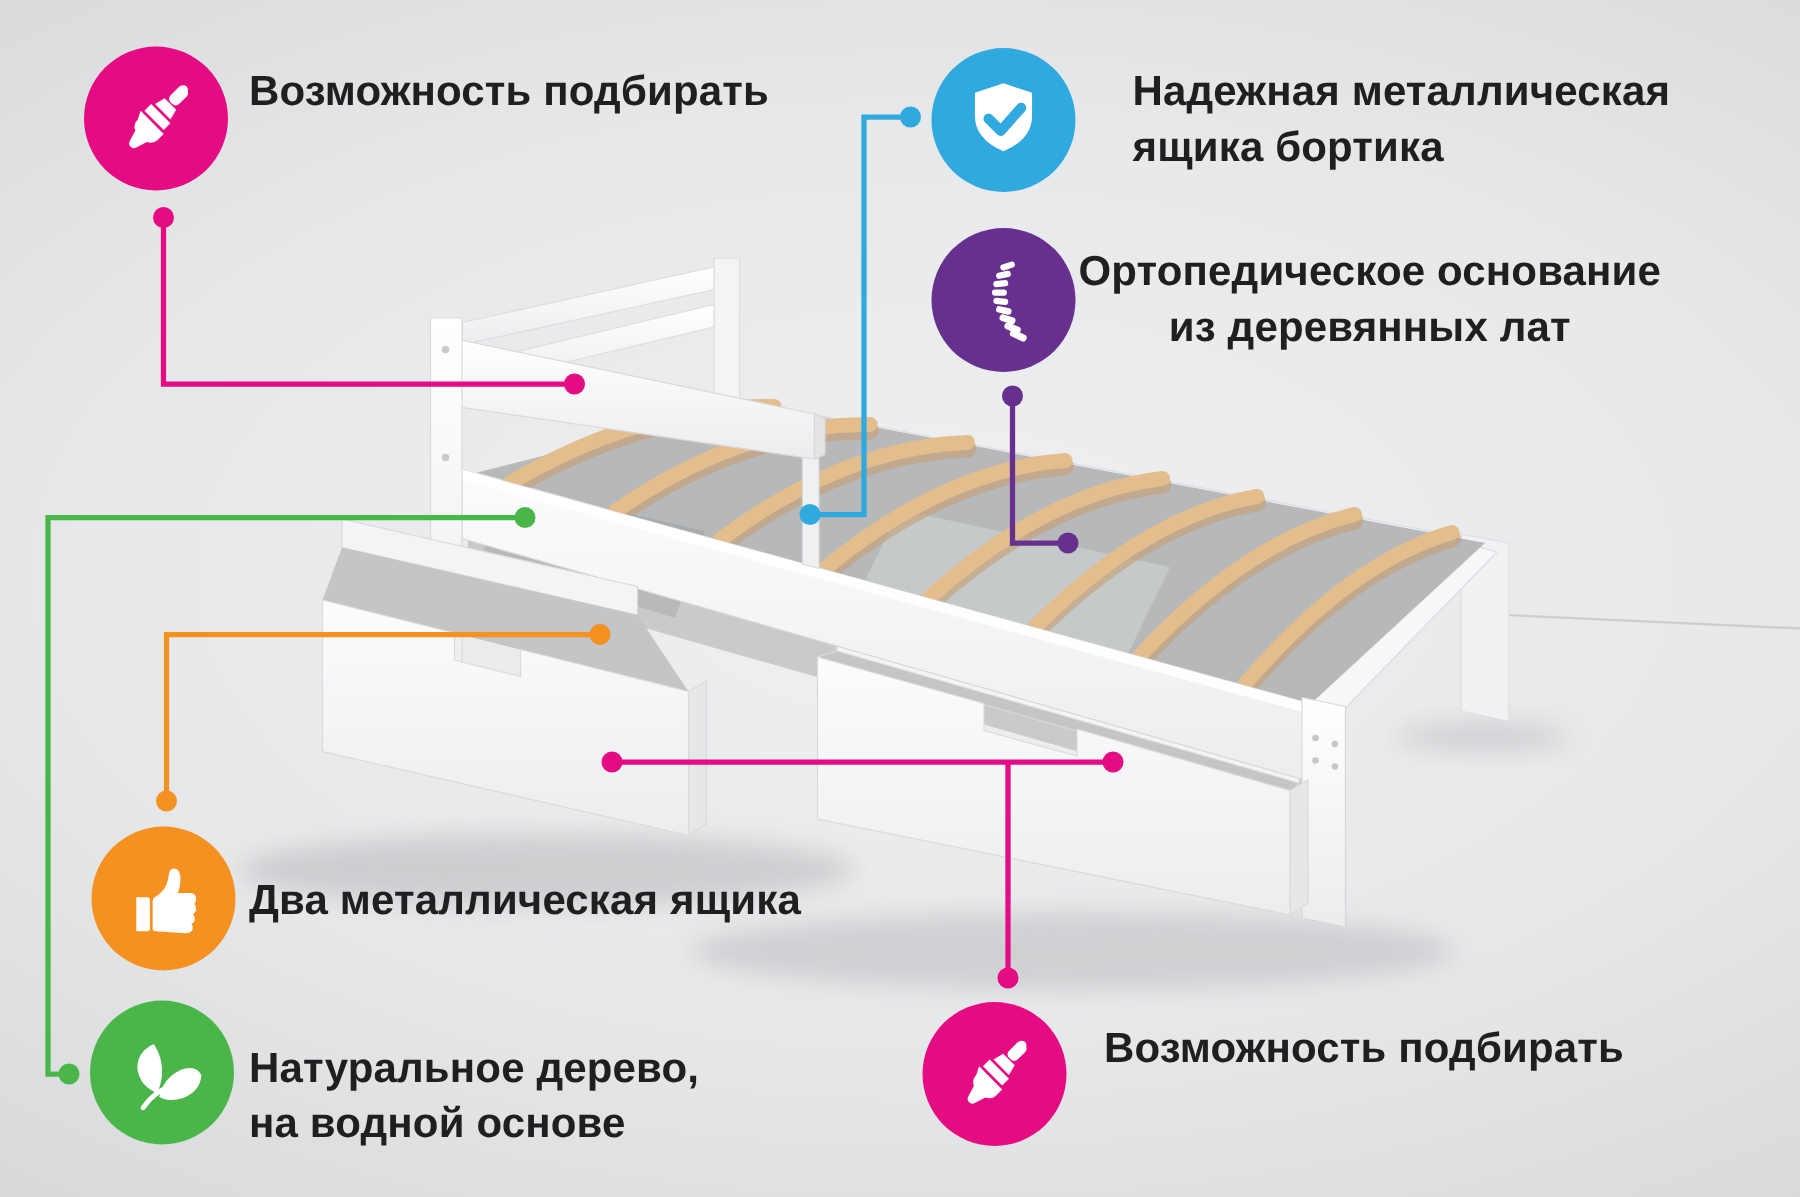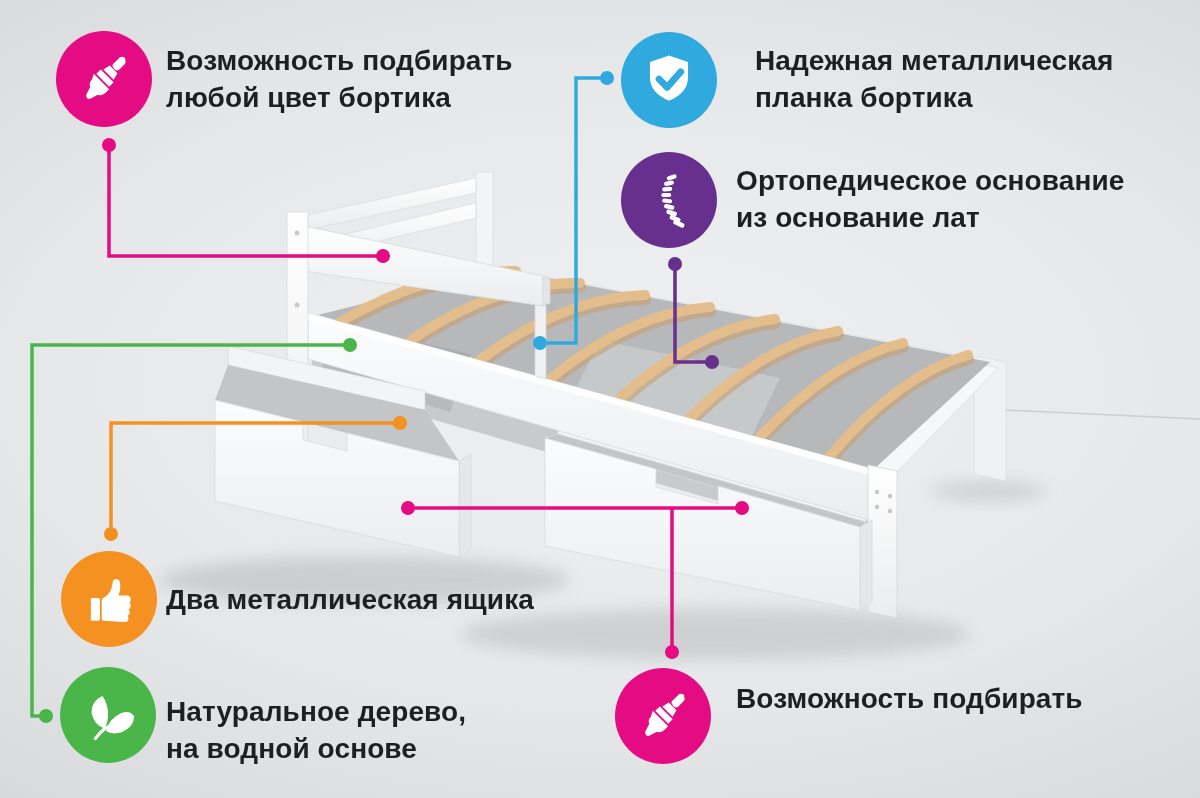--- a/index.html
+++ b/index.html
@@ -175,54 +175,53 @@
         <rect x="27.5" y="1" width="9" height="15" rx="3.5"></rect>
         <path d="M26,17 h12 l2,8 h-16 z"></path>
         <rect x="22" y="27" width="20" height="7"></rect>
         <path d="M20,36 h24 v6 q0,5 -4.5,7 l-2.5,8 q-0.7,3 -3.5,3 q-2.8,0 -3.5,-3 l-2.5,-8 q-4.5,-2 -4.5,-7 z"></path>
       </g>
       <circle cx="52" cy="11" r="3.5"></circle>
     </svg>
   </div>
   <div class="ftext" style="left:166px;top:42px;">
     <span>Возможность подбирать</span>
-    <span>любой цвет бортика</span>
   </div>
 </div>
 
 <div class="feature">
   <div class="badge" style="left: 621px; top: 32px; background: rgb(47, 169, 222);">
     <svg viewBox="0 0 64 64">
       <path d="M32,5 L53,12 v17 q0,17 -21,26 q-21,-9 -21,-26 V12 Z" fill="#ffffff"></path>
       <path d="M21,31 l9,9 15,-17" fill="none" stroke="#2fa9de" stroke-width="7.5" stroke-linecap="round" stroke-linejoin="round"></path>
     </svg>
   </div>
   <div class="ftext" style="left:736px;top:42px;margin-left:19px;">
     <span>Надежная металлическая</span>
-    <span>планка бортика</span>
+    <span>ящика бортика</span>
   </div>
 </div>
 
 <div class="feature">
   <div class="badge" style="left: 621px; top: 152px; background: rgb(103, 48, 143);">
     <svg viewBox="0 0 64 64" fill="#ffffff">
       <rect x="29.5" y="4.7" width="11" height="4.6" rx="2.2" transform="rotate(-18 35 7)"></rect>
       <rect x="26.5" y="11.2" width="11" height="4.6" rx="2.2" transform="rotate(-12 32 13.5)"></rect>
       <rect x="24.5" y="17.7" width="11" height="4.6" rx="2.2" transform="rotate(-6 30 20)"></rect>
       <rect x="23.5" y="24.2" width="11" height="4.6" rx="2.2"></rect>
       <rect x="24.5" y="30.7" width="11" height="4.6" rx="2.2" transform="rotate(7 30 33)"></rect>
       <rect x="26.5" y="37.2" width="11.5" height="4.8" rx="2.2" transform="rotate(13 32 39.5)"></rect>
       <rect x="29" y="43.7" width="12" height="5" rx="2.3" transform="rotate(18 35 46)"></rect>
       <rect x="32.5" y="50.2" width="12.5" height="5" rx="2.3" transform="rotate(22 39 52.5)"></rect>
       <rect x="36.5" y="55.7" width="13" height="5.2" rx="2.4" transform="rotate(25 43 58)"></rect>
     </svg>
   </div>
-  <div class="ftext" style="left:736px;top:162px;">
+  <div class="ftext" style="left:719px;top:162px;text-align:center;">
     <span>Ортопедическое основание</span>
-    <span>из основание лат</span>
+    <span>из деревянных лат</span>
   </div>
 </div>
 
 <div class="feature">
   <div class="badge" style="left: 61px; top: 551px; background: rgb(245, 145, 32);">
     <svg viewBox="0 0 64 64" fill="#ffffff">
       <path d="M12,31 h8 a2,2 0 0 1 2,2 v21 a2,2 0 0 1 -2,2 h-8 z"></path>
       <path d="M26,56 q-2,0 -2,-2 v-20 q0,-2 1.5,-3 q6,-3.5 8.5,-9 q1.5,-3.5 2,-8 q0.5,-4 4,-4 q4.5,0 4.5,8 q0,5.5 -2,10 h9 q4.5,0 4.5,4.5 q0,2.5 -1.5,3.5 q1.5,1 1.5,3.5 q0,2.8 -2.5,4 q1.5,1 1.5,3.5 q0,2.5 -2.5,3.5 q1,1 1,3 q0,4 -5,4 z"></path>
     </svg>
   </div>

